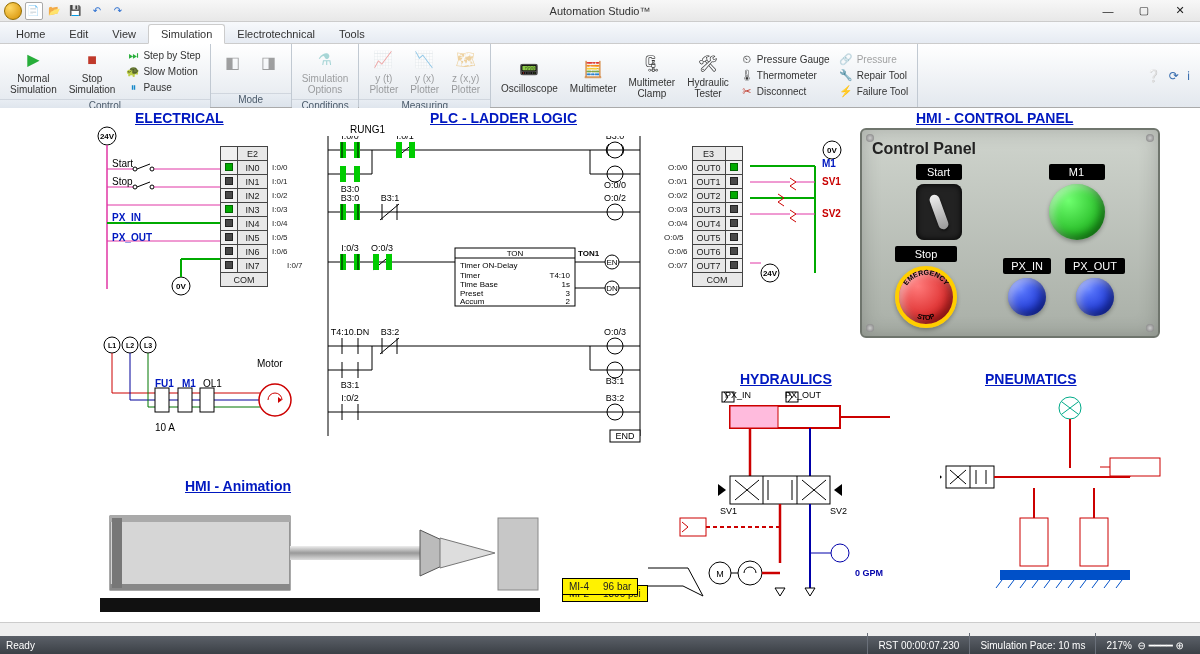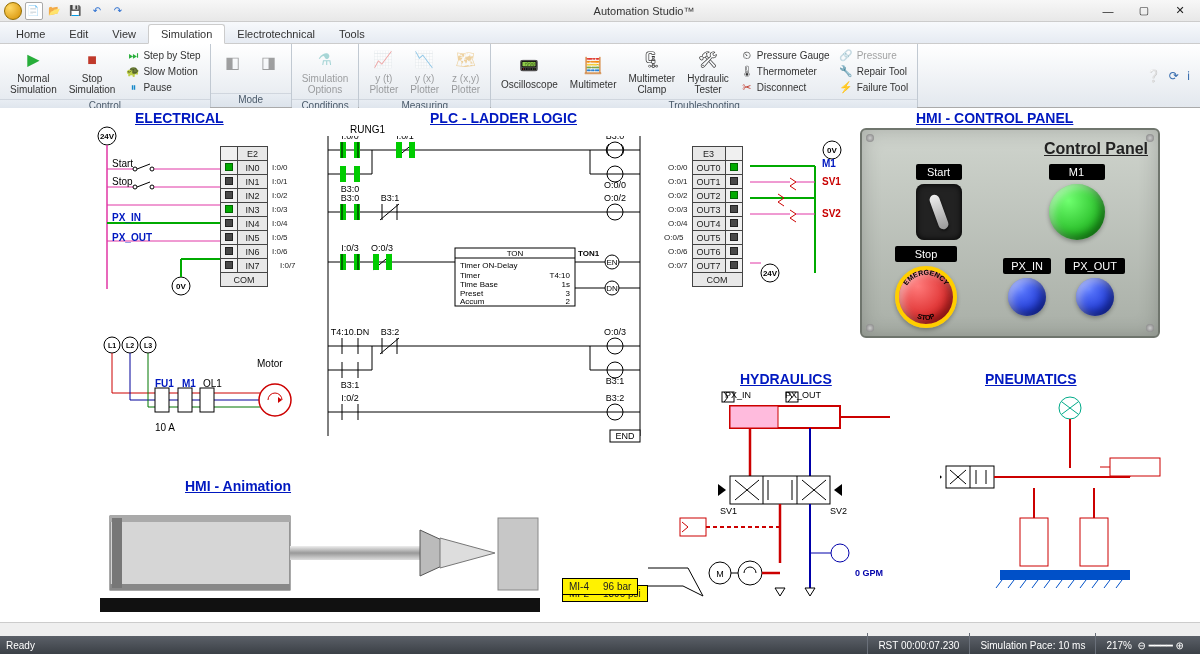--- a/index.html
+++ b/index.html
@@ -3,21 +3,21 @@
 <meta charset="utf-8">
 <style>
 * { box-sizing: border-box; margin: 0; padding: 0; }
 body { font-family: "Segoe UI", Tahoma, sans-serif; font-size: 11px; background: #f0f0f0; width: 1200px; height: 654px; overflow: hidden; position: relative; color: #222; }
 
 
 .titlebar { height: 22px; background: linear-gradient(#f7f7f7,#e8e8e8); display: flex; align-items: center; padding: 0 4px; border-bottom: 1px solid #ccc; }
 .qat { display: flex; gap: 3px; align-items: center; }
 .qat-btn { width: 18px; height: 18px; display: flex; align-items: center; justify-content: center; font-size: 10px; border-radius: 2px; }
 .logo { width: 18px; height: 18px; background: radial-gradient(circle at 30% 30%, #ffd966, #d48d00); border-radius: 50%; border: 1px solid #926c00; }
-.titlebar-title { position: absolute; left: 50%; transform: translateX(-50%); font-size: 11px; color: #333; margin-left: 44px; }
+.titlebar-title { position: absolute; left: 50%; transform: translateX(-50%); font-size: 11px; color: #333; }
 .titlebar-btns { margin-left: auto; display: flex; gap: 4px; }
 .tb { width: 32px; height: 18px; display: flex; align-items: center; justify-content: center; font-size: 11px; }
 
 
 .menutabs { height: 22px; background: linear-gradient(#f7f9fc,#e6ebf2); display: flex; align-items: flex-end; padding-left: 4px; border-bottom: 1px solid #ccc; }
 .menutab { padding: 3px 12px; font-size: 11px; color: #333; cursor: pointer; }
 .menutab.active { background: #fff; border: 1px solid #ccc; border-bottom: 1px solid #fff; border-radius: 3px 3px 0 0; position: relative; top: 1px; }
 
 
 .ribbon { height: 64px; background: linear-gradient(#fff,#e3e8ee); display: flex; border-bottom: 1px solid #aaa; }
@@ -42,21 +42,21 @@
 
 .io-module { position: absolute; }
 .io-module table { border-collapse: collapse; font-size: 9px; }
 .io-module td { border: 1px solid #444; padding: 1px 4px; text-align: center; height: 14px; background: #f0f0f0; }
 .io-module td.name { background: #e8e8e8; min-width: 30px; }
 .io-led { display: inline-block; width: 8px; height: 8px; background: #0a0; border: 1px solid #060; }
 .io-led.off { background: #484848; border-color: #222; }
 
 
 .hmi-panel { position: absolute; width: 300px; height: 210px; background: linear-gradient(#cfd4cd,#a9afa7); border: 2px solid #6f756d; border-radius: 6px; box-shadow: inset 0 0 20px rgba(0,0,0,.2); padding: 10px; }
-.hmi-title { text-align: right; font-weight: bold; font-size: 16px; font-family: Arial; margin-bottom: 6px; text-decoration: underline; }
+.hmi-title { text-align: left; font-weight: bold; font-size: 16px; font-family: Arial; margin-bottom: 6px; }
 .hmi-row { display: flex; justify-content: space-around; margin-bottom: 4px; }
 .hmi-label { background: #000; color: #fff; padding: 2px 8px; font-size: 11px; font-family: Arial; border-radius: 2px; }
 .btn-round { width: 56px; height: 56px; border-radius: 50%; box-shadow: inset -4px -4px 8px rgba(0,0,0,.4), inset 4px 4px 8px rgba(255,255,255,.5), 0 2px 4px rgba(0,0,0,.3); }
 .btn-green { background: radial-gradient(circle at 35% 30%, #6eff6e, #009600); }
 .btn-red { background: radial-gradient(circle at 35% 30%, #ff7a7a, #c80000); width: 62px; height: 62px; border: 4px solid #ffce00; position: relative; }
 .btn-red .ring-text { position: absolute; inset: -4px; }
 .btn-blue { background: radial-gradient(circle at 35% 30%, #5c7aff, #0018c0); width: 38px; height: 38px; }
 .toggle-sw { width: 46px; height: 56px; background: #222; border-radius: 8px; display: flex; align-items: center; justify-content: center; box-shadow: inset 0 0 6px #000; }
 .toggle-stick { width: 10px; height: 36px; background: linear-gradient(#eee,#999); border-radius: 5px; transform: rotate(-20deg); box-shadow: 0 2px 3px rgba(0,0,0,.5); }
 .ladder-lbl { font-size: 9px; font-family: Arial; fill: #000; }
@@ -226,21 +226,20 @@
         <div class="rbtn sm">
             <div class="ico">🔧</div>
             <span>Repair Tool</span>
           </div>
         <div class="rbtn sm">
             <div class="ico" style="color:#e6b800">⚡</div>
             <span>Failure Tool</span>
           </div>
       </div>
     </div>
-    <div class="rgroup-label">Troubleshooting</div>
   </div>
   <div style="margin-left:auto;display:flex;align-items:center;gap:8px;padding-right:10px;font-size:12px;color:#3a6fb0">
     <span>❔</span>
     <span>⟳</span>
     <span>ℹ</span>
   </div>
 </div>
 
 <div class="canvas">
 
@@ -320,21 +319,21 @@
             <td style="border:none;background:none;font-size:8px;text-align:left;padding-left:4px">I:0/5</td>
           </tr>
       <tr>
             <td><span class="io-led off"></span></td>
             <td class="name">IN6</td>
             <td style="border:none;background:none;font-size:8px;text-align:left;padding-left:4px">I:0/6</td>
           </tr>
       <tr>
             <td><span class="io-led off"></span></td>
             <td class="name">IN7</td>
-            <td style="border:none;background:none;font-size:8px;text-align:left;padding-left:12px">I:0/7</td>
+            <td style="border:none;background:none;font-size:8px;text-align:left;padding-left:19px">I:0/7</td>
           </tr>
       <tr>
             <td colspan="2" class="name">COM</td>
           </tr>
     </tbody>
       </table>
   </div>
 
   <svg class="diag" style="left:100px;top:225px" width="210" height="90">
     <circle cx="12" cy="12" r="8" fill="#fff" stroke="#000"></circle>

